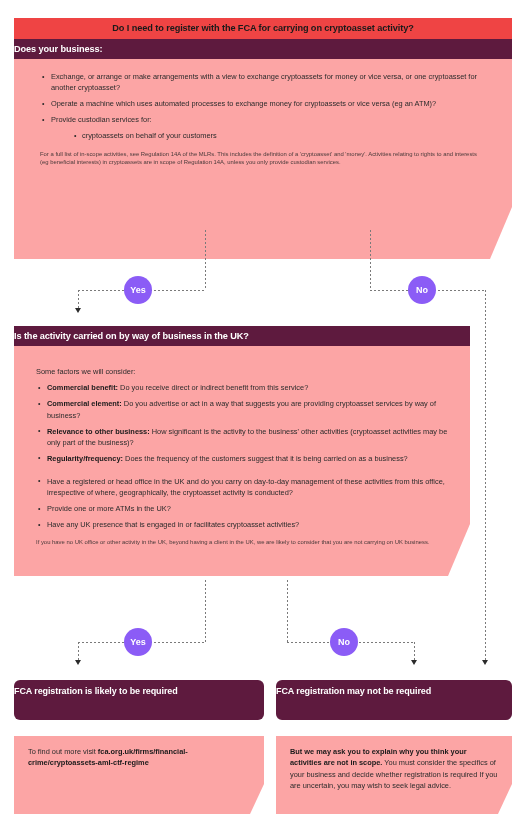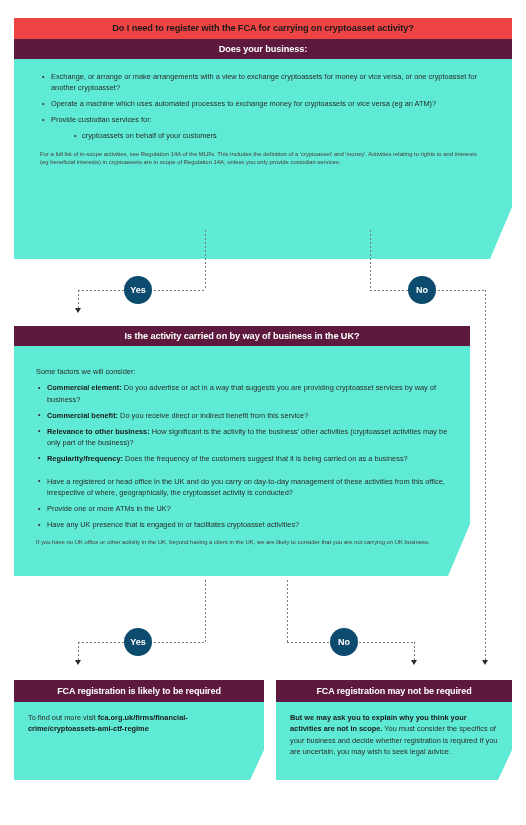--- a/index.html
+++ b/index.html
@@ -20,53 +20,54 @@
     text-align: center;
     line-height: 21px;
     height: 21px;
     letter-spacing: -0.1px;
   }
   .hdr-maroon {
     background: #5E1A3E;
     color: #ffffff;
     font-weight: bold;
     font-size: 9.2px;
-    text-align: center;
+    text-align: left;
     line-height: 20px;
     height: 20px;
     letter-spacing: -0.1px;
   }
   .body-pink {
-    background: #5eead4;
+    background: #fca5a5;
     color: #2b2b2b;
     font-size: 7.4px;
     line-height: 11.4px;
   }
   .chamfer {
     clip-path: polygon(0 0, 100% 0, 100% calc(100% - 52px), calc(100% - 22px) 100%, 0 100%);
   }
   .chamfer-sm {
     clip-path: polygon(0 0, 100% 0, 100% calc(100% - 30px), calc(100% - 14px) 100%, 0 100%);
+    margin-top: 16px;
   }
 
   
   .box { position: absolute; }
   #box-q1 { left: 14px; top: 18px; width: 498px; }
   #box-q1 .body-pink { padding: 12px 26px 14px 26px; min-height: 200px; }
 
   #box-q2 { left: 14px; top: 326px; width: 456px; }
   #box-q2 .body-pink { padding: 20px 22px 12px 22px; min-height: 230px; }
 
   #box-out1 { left: 14px; top: 680px; width: 250px; }
   #box-out1 .body-pink { padding: 10px 14px 12px 14px; min-height: 78px; }
 
   #box-out2 { left: 276px; top: 680px; width: 236px; }
   #box-out2 .body-pink { padding: 10px 14px 12px 14px; min-height: 78px; }
 
-  #box-out1 .hdr-maroon, #box-out2 .hdr-maroon { font-size: 9px; height: 22px; line-height: 22px; }
+  #box-out1 .hdr-maroon, #box-out2 .hdr-maroon { font-size: 9px; height: 40px; line-height: 22px; border-radius: 6px; }
 
   
   ul.l1 { list-style: none; margin: 0 0 0 2px; }
   ul.l1 > li {
     position: relative; padding-left: 9px; margin-bottom: 4.5px;
   }
   ul.l1 > li::before {
     content: "\2022"; position: absolute; left: 0; top: -0.5px;
     color: #2b2b2b; font-size: 7px;
   }
@@ -96,21 +97,21 @@
   }
   .arrow {
     position: absolute; width: 0; height: 0;
     border-left: 3.5px solid transparent;
     border-right: 3.5px solid transparent;
     border-top: 5px solid #2b2b2b;
   }
   .badge {
     position: absolute;
     width: 28px; height: 28px; border-radius: 50%;
-    background: #0c4a6e; color: #ffffff;
+    background: #8b5cf6; color: #ffffff;
     font-size: 9px; font-weight: bold;
     display: flex; align-items: center; justify-content: center;
     z-index: 5;
   }
 </style>
 </head>
 <body>
 
 <div class="canvas">
 
@@ -140,22 +141,22 @@
   <div class="hline" style="left:370px; top:290px; width:115px;"></div>
   <div class="vline" style="left:485px; top:290px; height:372px;"></div>
   <div class="arrow" style="left:481.5px; top:660px;"></div>
   <div class="badge" style="left:408px; top:276px;">No</div>
 
   <div class="box" id="box-q2">
     <div class="hdr-maroon">Is the activity carried on by way of business in the UK?</div>
     <div class="body-pink chamfer">
       <div class="lead">Some factors we will consider:</div>
       <ul class="l1">
+        <li><b>Commercial benefit:</b><span> Do you receive direct or indirect benefit from this service?</span></li>
         <li><b>Commercial element:</b><span> Do you advertise or act in a way that suggests you are providing cryptoasset services by way of business?</span></li>
-        <li><b>Commercial benefit:</b><span> Do you receive direct or indirect benefit from this service?</span></li>
         <li><b>Relevance to other business:</b><span> How significant is the activity to the business' other activities (cryptoasset activities may be only part of the business)?</span></li>
         <li><b>Regularity/frequency:</b><span> Does the frequency of the customers suggest that it is being carried on as a business?</span></li>
       </ul>
       <div class="gap"></div>
       <ul class="l1">
         <li>Have a registered or head office in the UK and do you carry on day-to-day management of these activities from this office, irrespective of where, geographically, the cryptoasset activity is conducted?</li>
         <li>Provide one or more ATMs in the UK?</li>
         <li>Have any UK presence that is engaged in or facilitates cryptoasset activities?</li>
       </ul>
       <div class="note">If you have no UK office or other activity in the UK, beyond having a client in the UK, we are likely to consider that you are not carrying on UK business.</div>

